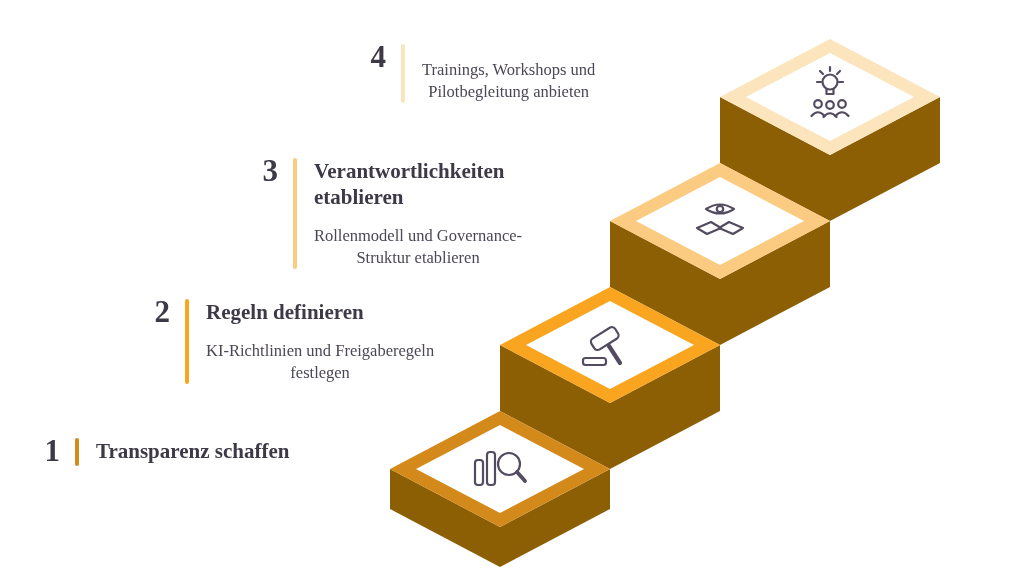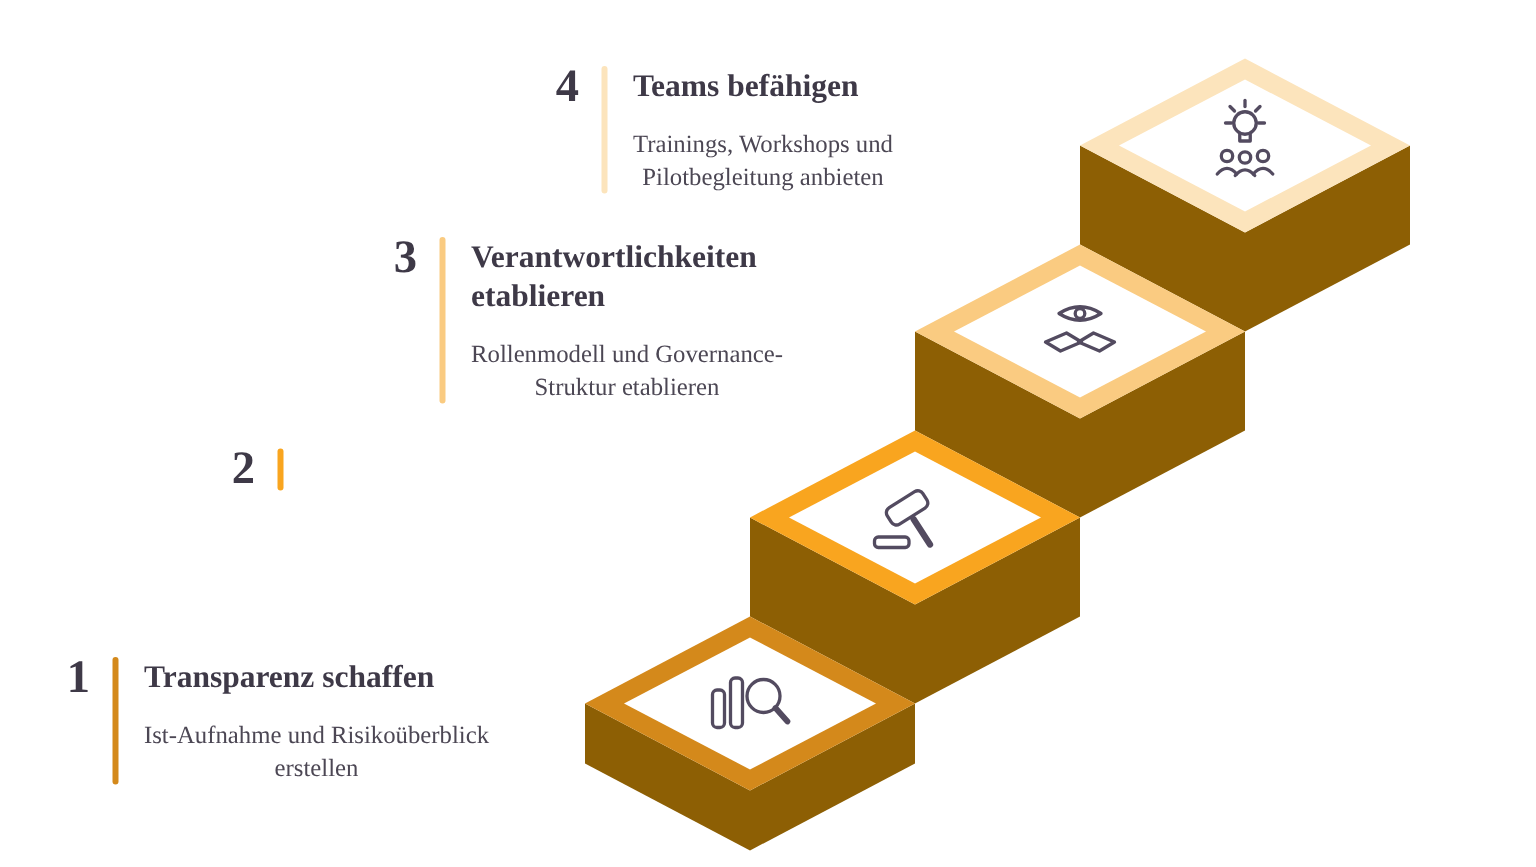--- a/index.html
+++ b/index.html
@@ -94,45 +94,47 @@
         <circle cx="9" cy="-5" r="11"></circle>
         <line x1="17" y1="3" x2="25" y2="12" stroke-width="3.8"></line>
       </g>
     </g>
   </svg>
 
   <div class="step-block" style="left:348px;top:44px;">
     <div class="step-number">4</div>
     <div class="step-bar" style="background-color: rgb(252, 228, 188);"></div>
     <div class="step-text">
-      <div class="step-title">Teams befähigen</div>
       <div class="step-desc">Trainings, Workshops und
 Pilotbegleitung anbieten</div>
     </div>
   </div>
 
   <div class="step-block" style="left:240px;top:158px;">
     <div class="step-number">3</div>
     <div class="step-bar" style="background-color: rgb(250, 203, 129);"></div>
     <div class="step-text">
       <div class="step-title">Verantwortlichkeiten
 etablieren</div>
       <div class="step-desc">Rollenmodell und Governance-
 Struktur etablieren</div>
     </div>
   </div>
 
   <div class="step-block" style="left:132px;top:299px;">
     <div class="step-number">2</div>
     <div class="step-bar" style="background-color: rgb(249, 165, 31);"></div>
+    <div class="step-text">
+      <div class="step-title">Regeln definieren</div>
+      <div class="step-desc">KI-Richtlinien und Freigaberegeln
+festlegen</div>
+    </div>
   </div>
 
   <div class="step-block" style="left:22px;top:438px;">
     <div class="step-number">1</div>
     <div class="step-bar" style="background-color: rgb(212, 137, 27);"></div>
     <div class="step-text">
       <div class="step-title">Transparenz schaffen</div>
-      <div class="step-desc">Ist-Aufnahme und Risikoüberblick
-erstellen</div>
     </div>
   </div>
 
 </div>
 
 </body></html>

